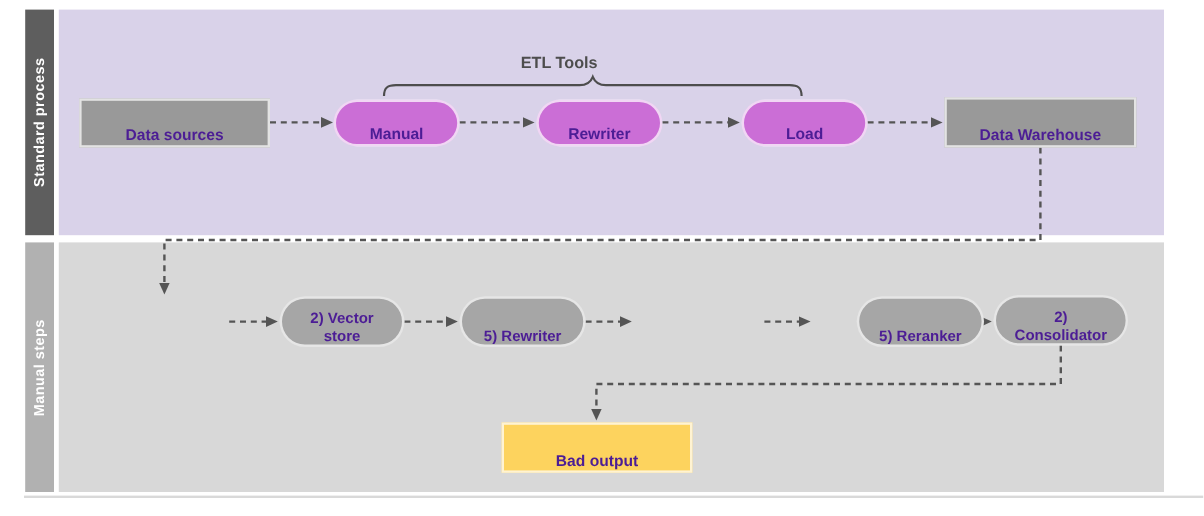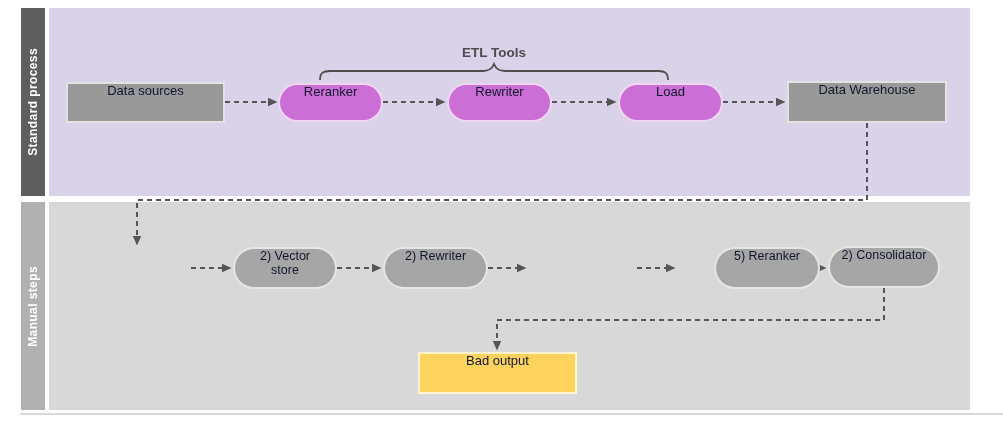--- a/index.html
+++ b/index.html
@@ -12,22 +12,22 @@
     color:#ffffff;font-weight:bold;font-size:12px;z-index:1;
   }
   .lane-bar span{writing-mode:vertical-rl;transform:rotate(180deg);white-space:nowrap;letter-spacing:.4px;}
   .bar-top{left:21px;top:8px;width:24px;height:188px;background:var(--lane-top-bar,#5e5e5e);}
   .bar-bottom{left:21px;top:202px;width:24px;height:208px;background:var(--lane-bottom-bar,#b1b1b1);}
   .lane-body{position:absolute;left:49px;width:921px;z-index:0;}
   .lane-body-top{top:8px;height:188px;background:var(--lane-top-bg,#d9d2e9);}
   .lane-body-bottom{top:202px;height:208px;background:var(--lane-bottom-bg,#d8d8d8);}
   .overlay{position:absolute;left:0;top:0;z-index:2;}
   .node{
-    position:absolute;display:flex;align-items:flex-start;justify-content:center;text-align:center;
-    color:#0f172a;font-weight:normal;font-size:13px;line-height:1.15;
+    position:absolute;display:flex;align-items:flex-end;justify-content:center;text-align:center;
+    color:#4c1d95;font-weight:bold;font-size:13px;line-height:1.15;
     border:2px solid rgba(255,255,255,.72);box-sizing:border-box;z-index:3;
   }
   .pill{border-radius:22px;}
   .magenta{background:var(--magenta-node,#cb6ed6);}
   .graybox{background:var(--gray-node,#999999);}
   .graypill{background:var(--gray-pill,#a6a6a6);font-size:12.5px;}
   .yellow{background:var(--yellow-node,#fdd35e);}
   .n-data-sources{left:66px;top:82px;width:159px;height:41px;}
   .n-extract{left:278px;top:83px;width:105px;height:39px;}
   .n-transform{left:447px;top:83px;width:105px;height:39px;}
@@ -36,21 +36,21 @@
   .n-chunker{left:85px;top:247px;width:106px;height:42px;}
   .n-vector-store{left:233px;top:247px;width:104px;height:42px;}
   .n-vector-store .lbl{width:70px;}
   .n-rewriter{left:383px;top:247px;width:105px;height:42px;}
   .n-retriever{left:528px;top:247px;width:109px;height:42px;}
   .n-reranker{left:714px;top:247px;width:106px;height:42px;}
   .n-consolidator{left:828px;top:246px;width:112px;height:42px;}
   .n-consolidator .lbl{width:88px;}
   .n-bad-output{left:418px;top:352px;width:159px;height:42px;}
   .etl-label{
-    position:absolute;left:434px;top:45px;width:120px;text-align:center;z-index:3;
+    position:absolute;left:434px;top:45px;width:120px;text-align:left;z-index:3;
     color:var(--label-dark,#4d4d4d);font-weight:bold;font-size:13.5px;
   }
   .connector{stroke:var(--connector,#555555);stroke-width:2;fill:none;stroke-dasharray:5 4;}
   .brace{stroke:var(--label-dark,#4d4d4d);stroke-width:1.8;fill:none;}
   .arrowhead{fill:var(--connector,#555555);}
   .page-divider{position:absolute;left:20px;top:413px;width:983px;height:2px;background:#d9d9d9;z-index:0;}
 </style>
 </head>
 <body>
 
@@ -89,37 +89,37 @@
     <path class="connector" marker-end="url(#arrow)" d="M783,268 H817"></path>
     <path class="connector" marker-end="url(#arrow)" d="M884,288 V320 H497 V341"></path>
   </svg>
 
   <div class="etl-label">ETL Tools</div>
 
   <div class="node graybox n-data-sources">
     <span class="lbl">Data sources</span>
   </div>
   <div class="node pill magenta n-extract">
-    <span class="lbl">Reranker</span>
+    <span class="lbl">Manual</span>
   </div>
   <div class="node pill magenta n-transform">
     <span class="lbl">Rewriter</span>
   </div>
   <div class="node graybox n-data-warehouse">
     <span class="lbl">Data Warehouse</span>
   </div>
   <div class="node pill magenta n-load">
     <span class="lbl">Load</span>
   </div>
 
   <div class="node pill graypill n-vector-store">
     <span class="lbl">2) Vector store</span>
   </div>
   <div class="node pill graypill n-rewriter">
-    <span class="lbl">2) Rewriter</span>
+    <span class="lbl">5) Rewriter</span>
   </div>
   <div class="node pill graypill n-reranker">
     <span class="lbl">5) Reranker</span>
   </div>
   <div class="node pill graypill n-consolidator">
     <span class="lbl">2) Consolidator</span>
   </div>
 
   <div class="node yellow n-bad-output">
     <span class="lbl">Bad output</span>

